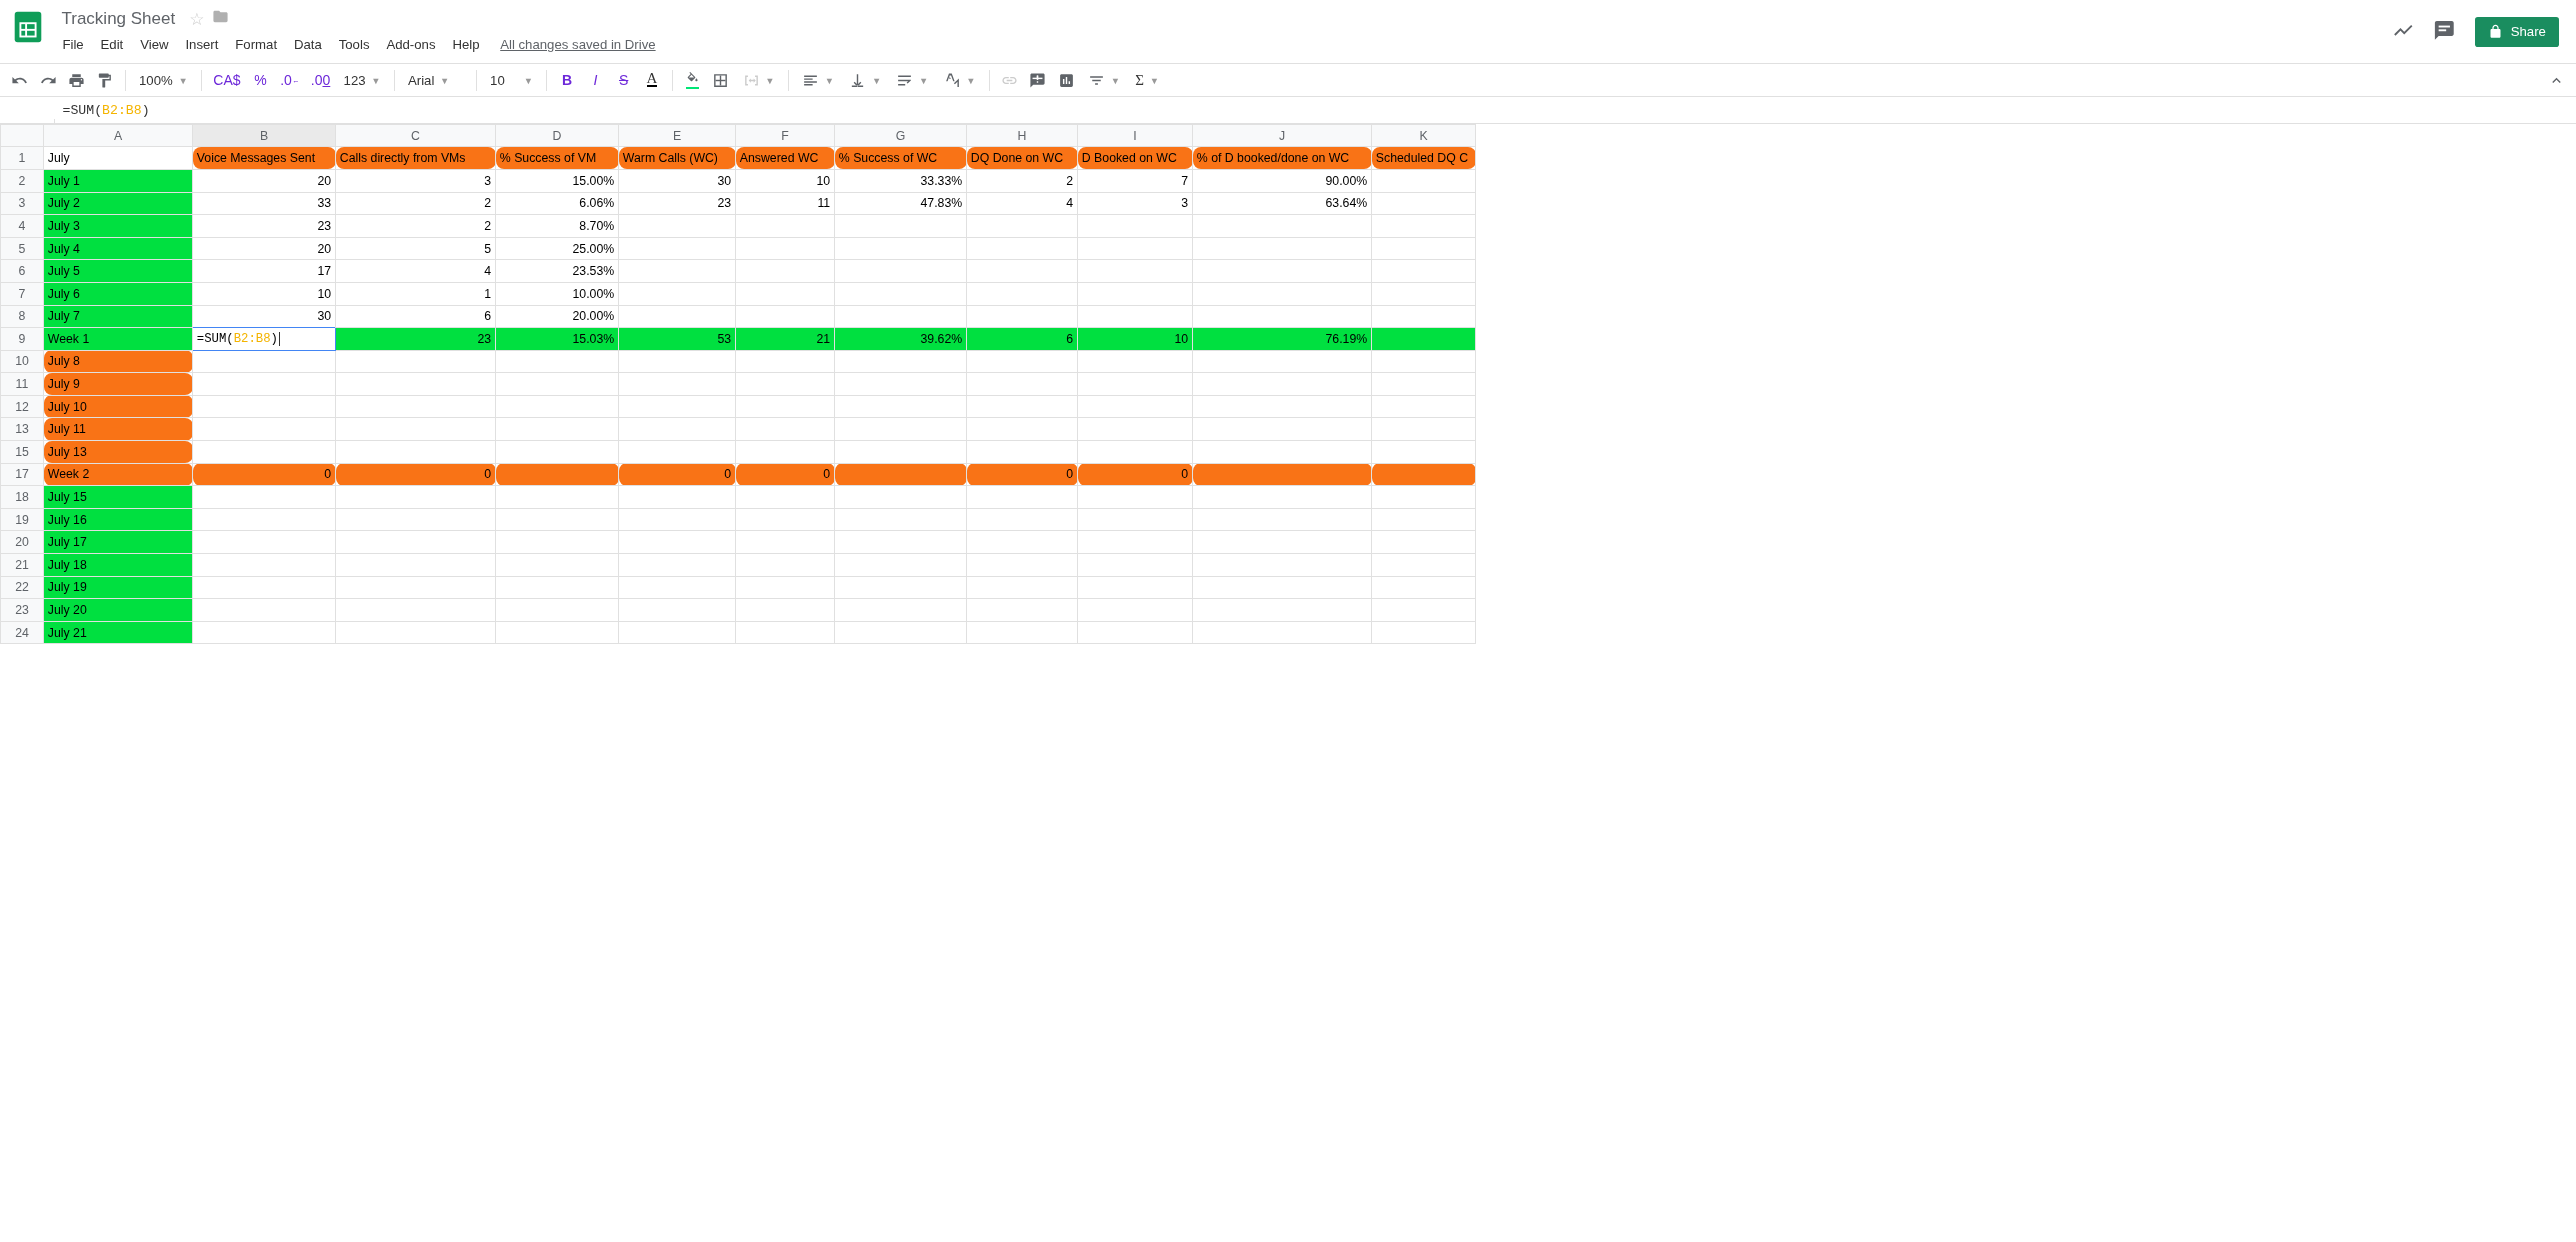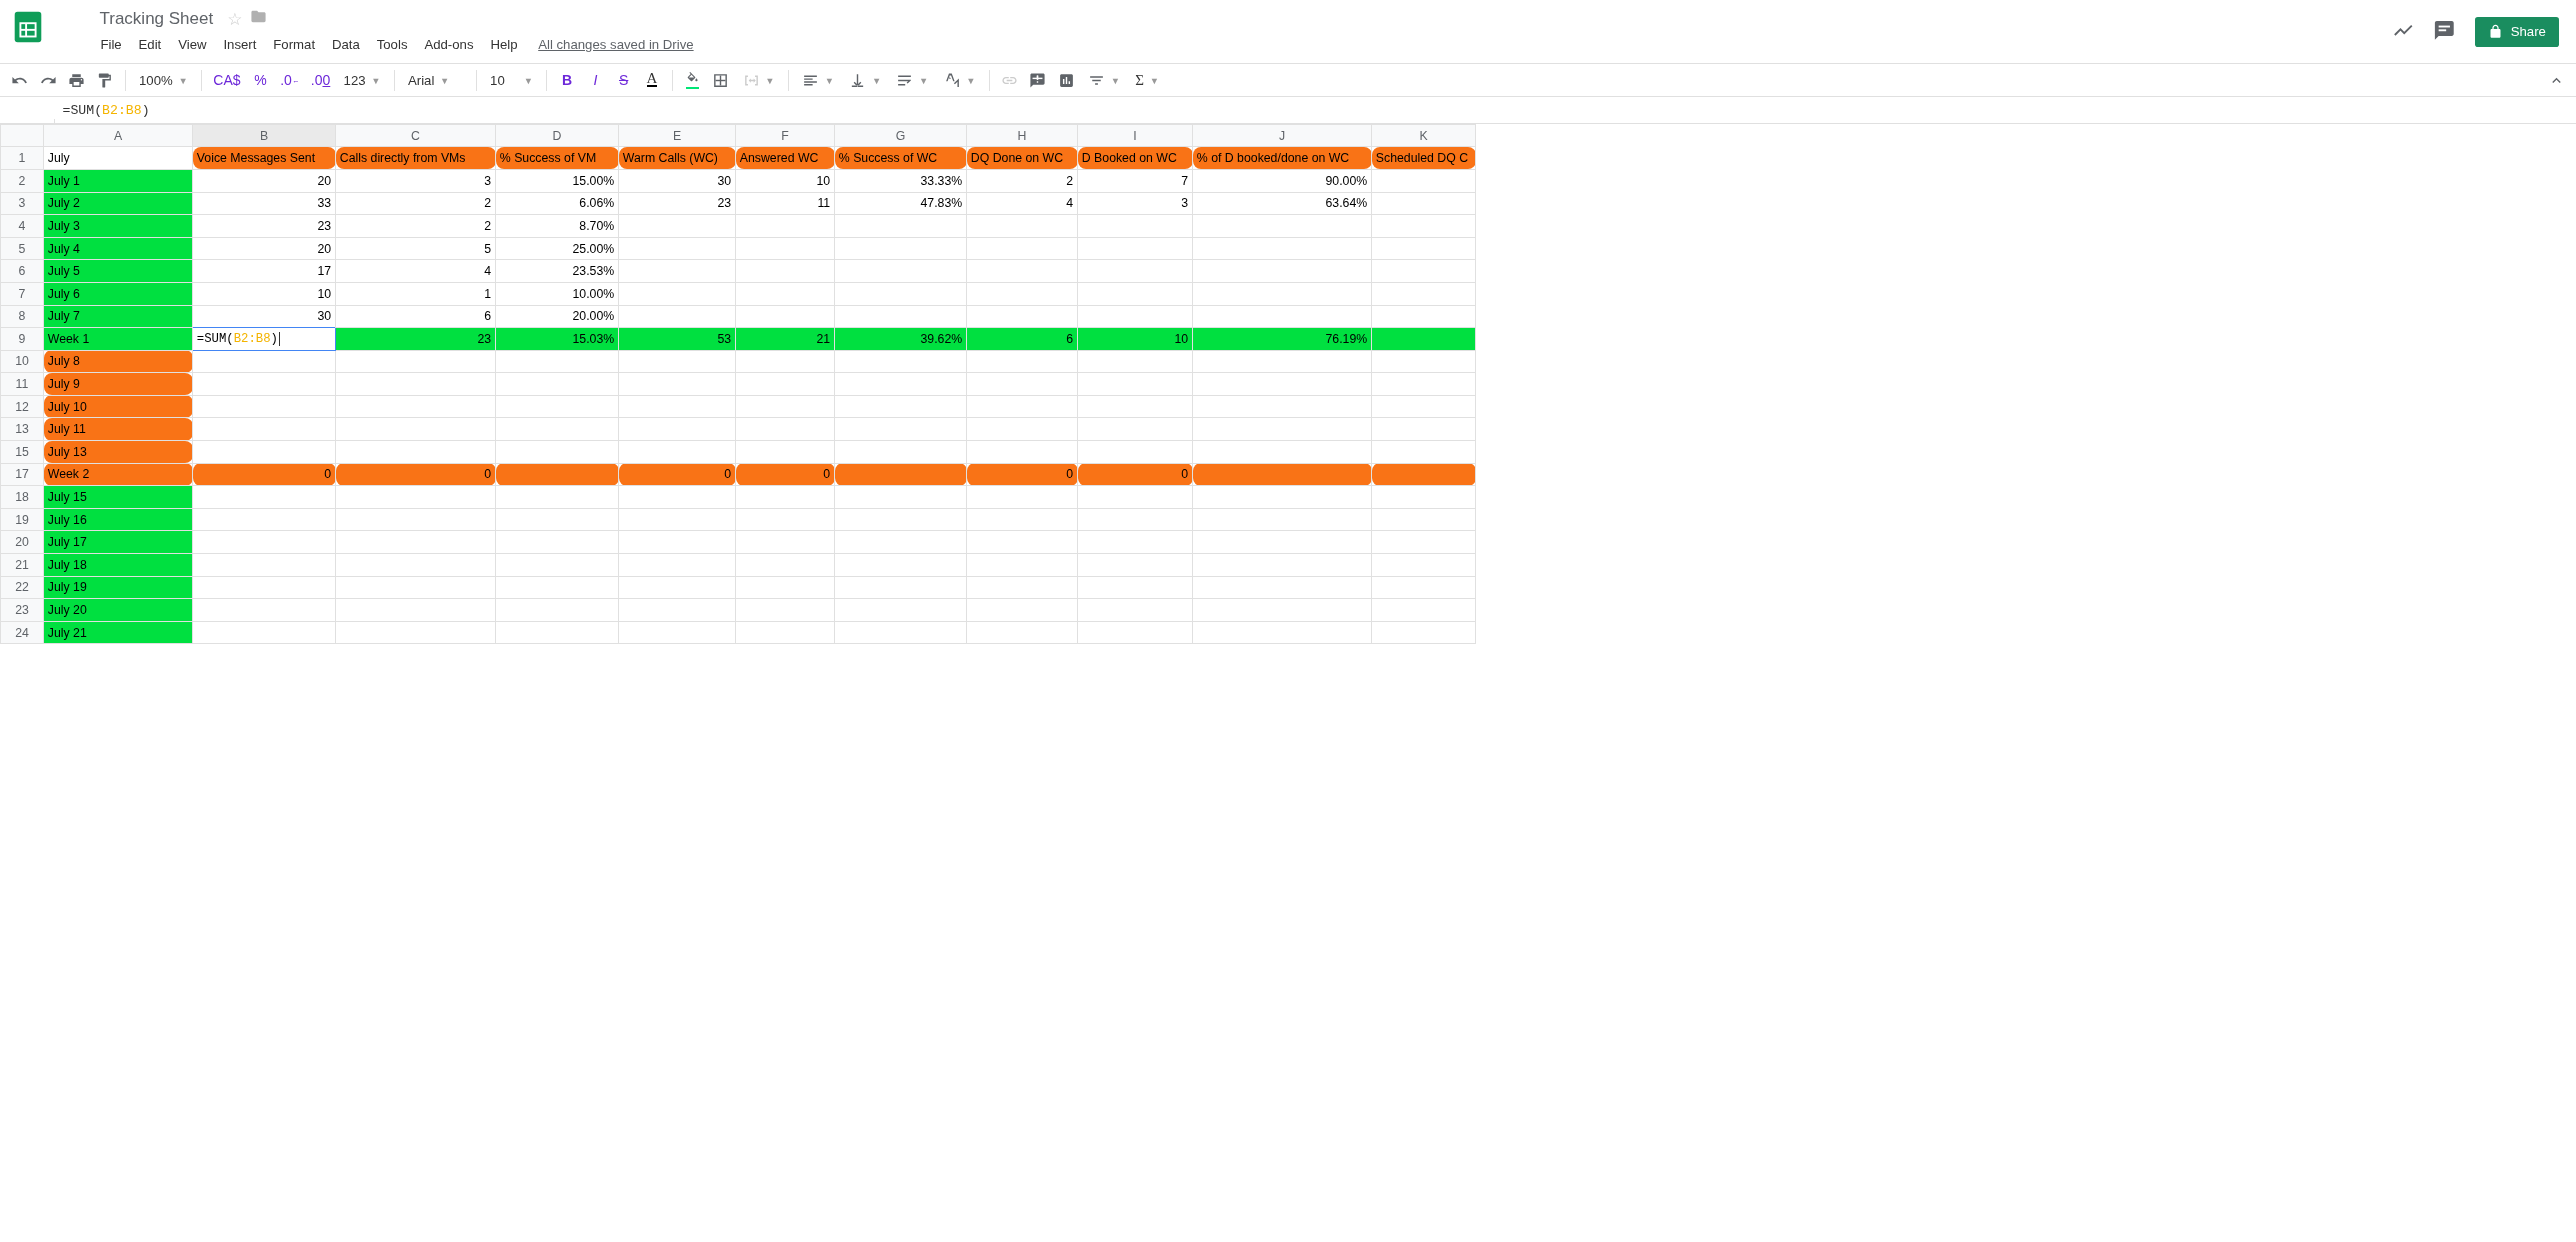--- a/index.html
+++ b/index.html
@@ -1,19 +1,19 @@
 <!DOCTYPE html>
 <html style="font-size:15px"><head>
 <meta charset="utf-8">
 <style>
 * { box-sizing: border-box; margin: 0; padding: 0; }
 body { font-family: Arial, sans-serif; background: #fff; overflow: hidden; }
 
 
-.header { display: flex; align-items: flex-start; padding: 7.5px 9.4px 0 9.4px; gap: 38px; }
+.header { display: flex; align-items: flex-start; padding: 7.5px 9.4px 0 9.4px; }
 .logo { width: 38px; height: 38px; margin-right: 7.5px; cursor: pointer; flex-shrink: 0; }
 .logo svg { width: 38px; height: 38px; }
 .doc-area { flex: 1; }
 .doc-title-row { display: flex; align-items: center; gap: 7.5px; }
 .doc-title { font-size: 17px; color: #5f6368; padding: 1.9px 6.6px; border-radius: 1.9px; }
 .star-icon, .folder-icon { color: #ccc; cursor: pointer; font-size: 17px; }
 .folder-icon { color: #b0b0b0; }
 .menubar { display: flex; gap: 1.9px; margin-top: 1.9px; }
 .menu-item { padding: 3.8px 7.5px; font-size: 13.2px; color: #333; cursor: pointer; border-radius: 1.9px; }
 .save-status { font-size: 13.2px; color: #5f6368; text-decoration: underline; margin-left: 11.3px; cursor: pointer; padding: 3.8px 0; }

